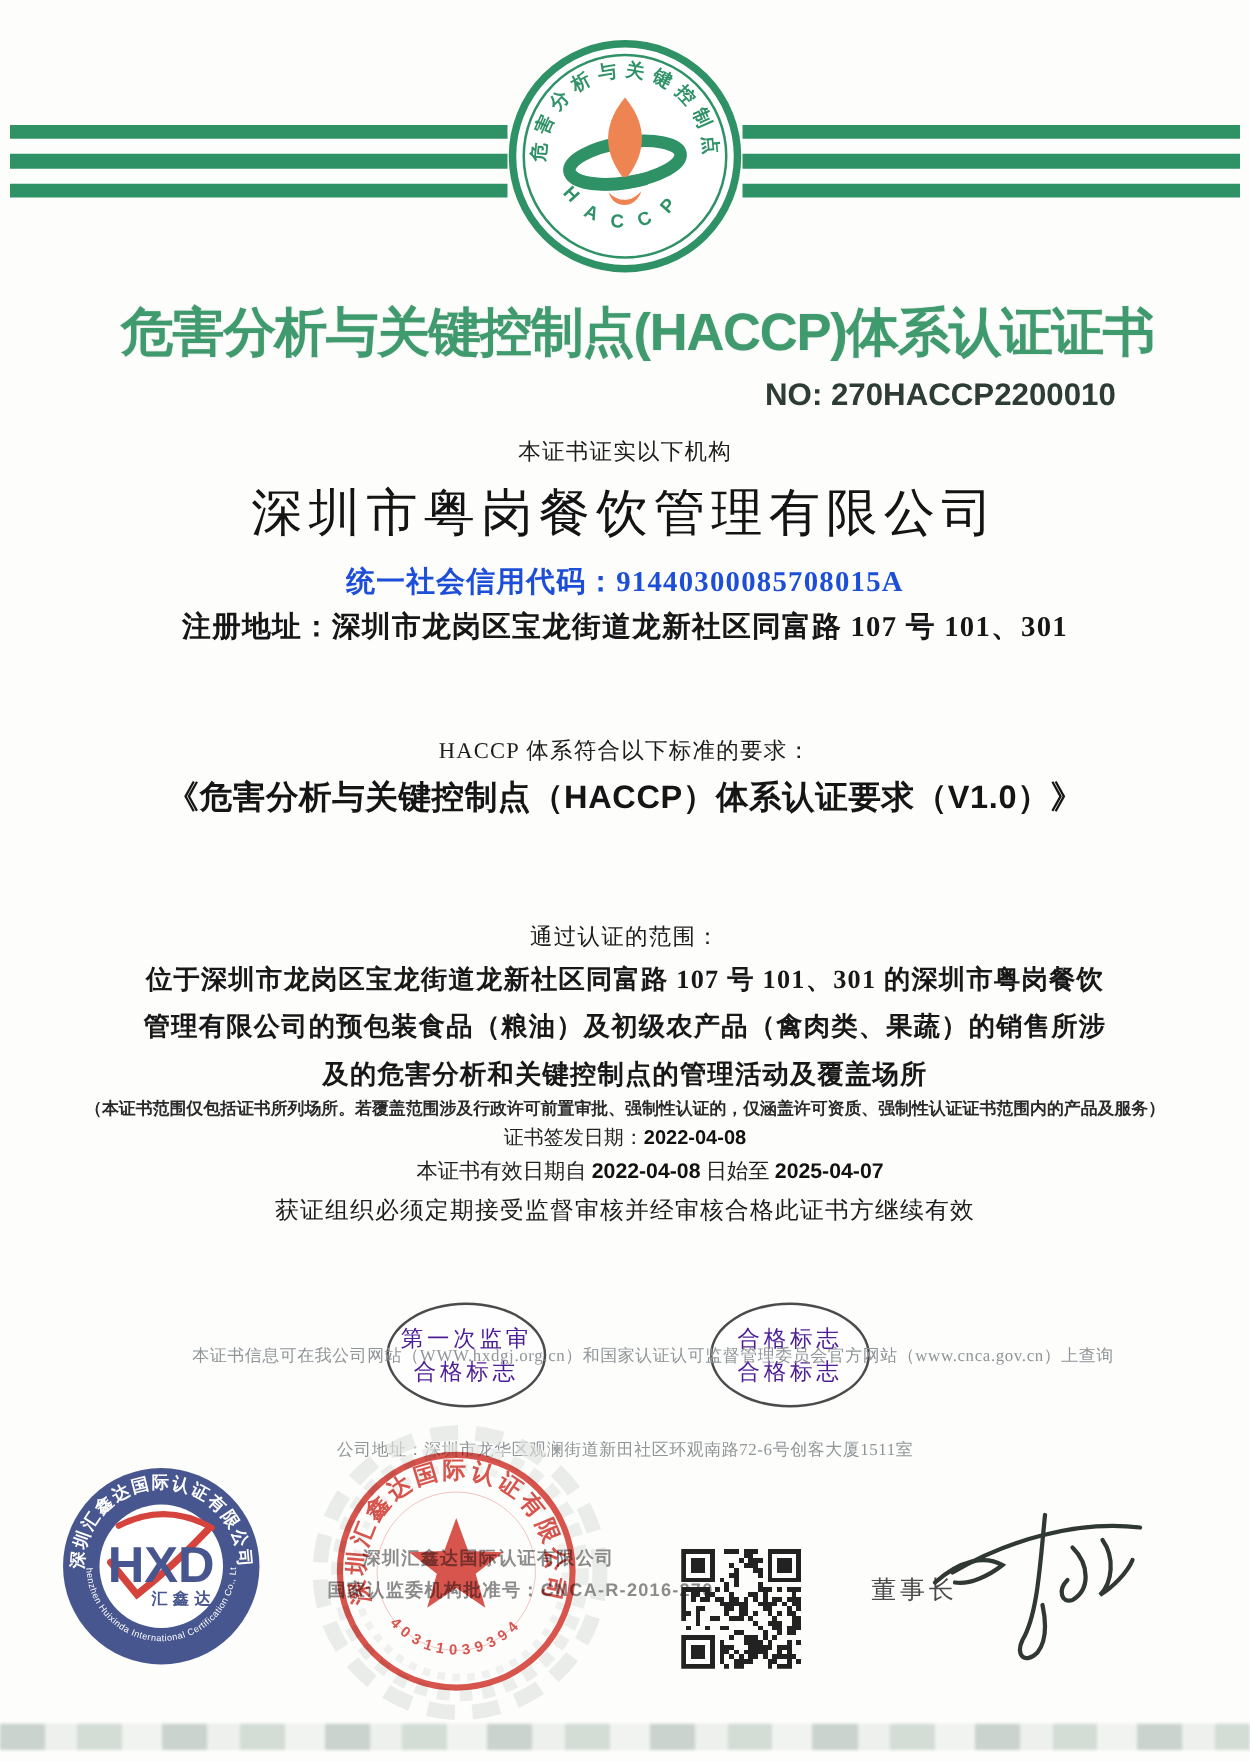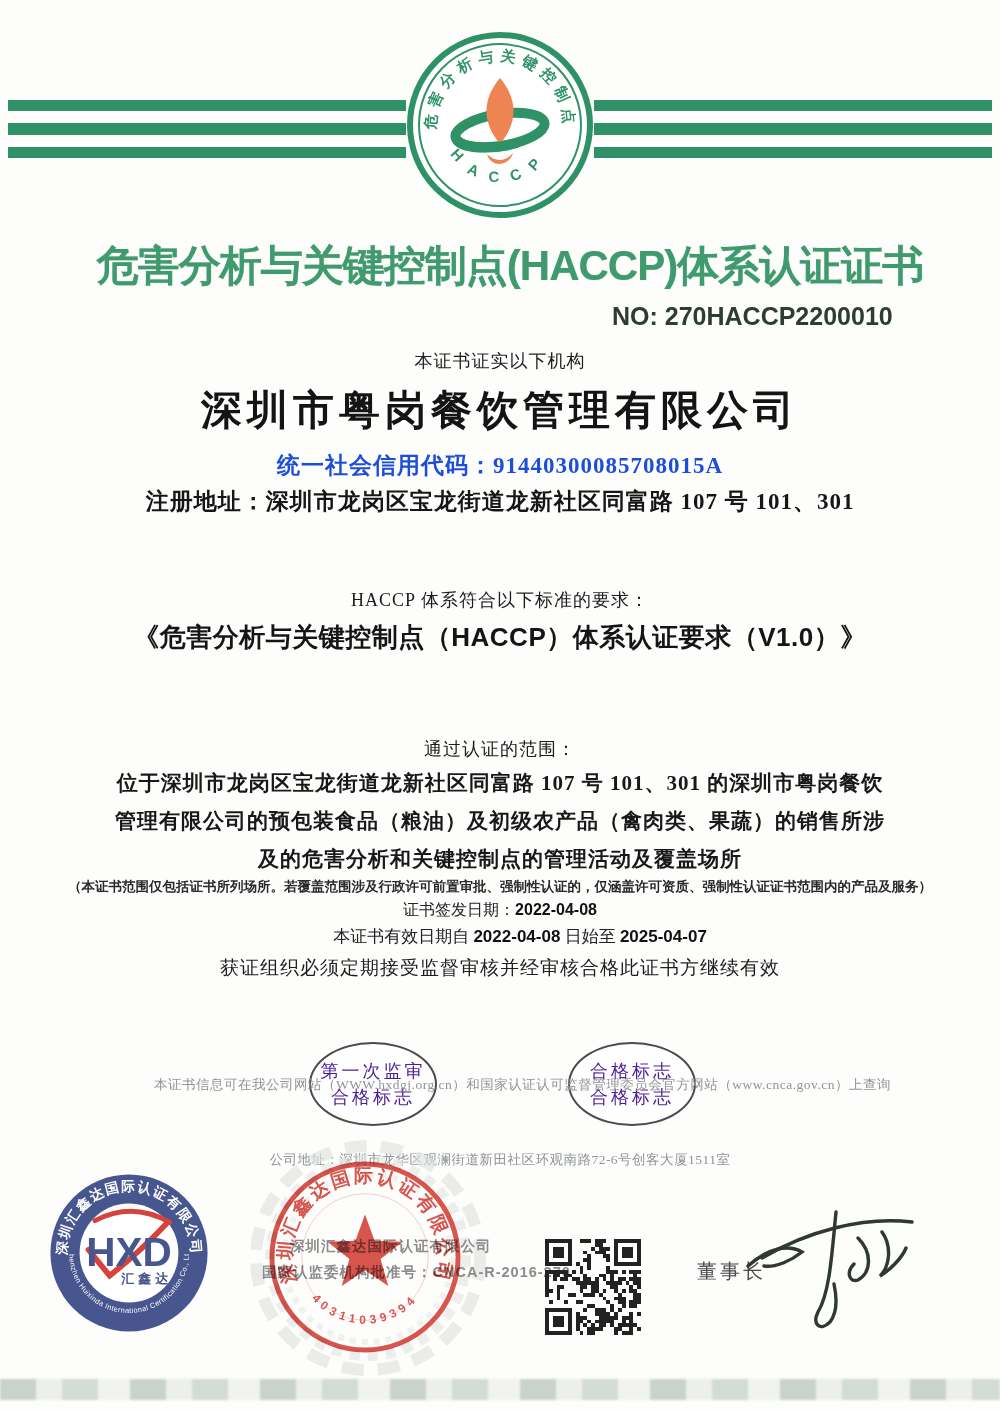--- a/index.html
+++ b/index.html
@@ -20,21 +20,21 @@
     text-shadow:0 0 1px rgba(40,110,75,.4);
     margin-left:20px;
   }
   .cert-no{
     top:302px;left:612px;font-family:"Liberation Sans","DejaVu Sans",sans-serif;
     font-weight:bold;font-size:25px;color:#2d3c34;letter-spacing:0px;
   }
   .intro{top:349px;font-size:18px;color:#1e1e1e;letter-spacing:1px;}
   .org-name{
     top:383px;font-family:"Liberation Sans","DejaVu Sans",sans-serif;
-    font-weight:bold;font-size:41px;letter-spacing:5px;color:#141414;
+    font-weight:normal;font-size:41px;letter-spacing:5px;color:#141414;
   }
   .credit{top:450px;font-weight:bold;font-size:23px;color:#1d4ed8;letter-spacing:1px;}
   .reg-addr{top:486px;font-weight:bold;font-size:23px;color:#161616;letter-spacing:1px;}
   .std-lead{top:588px;font-size:18px;color:#1c1c1c;letter-spacing:1px;}
   .std-name{
     top:620px;font-family:"Liberation Sans","DejaVu Sans",sans-serif;
     font-weight:bold;font-size:26px;color:#151515;letter-spacing:0.5px;
   }
   .scope-lead{top:737px;font-size:18px;color:#1c1c1c;letter-spacing:1px;}
   .scope-body{top:764px;font-weight:bold;font-size:21px;color:#181818;line-height:38px;letter-spacing:1px;}

